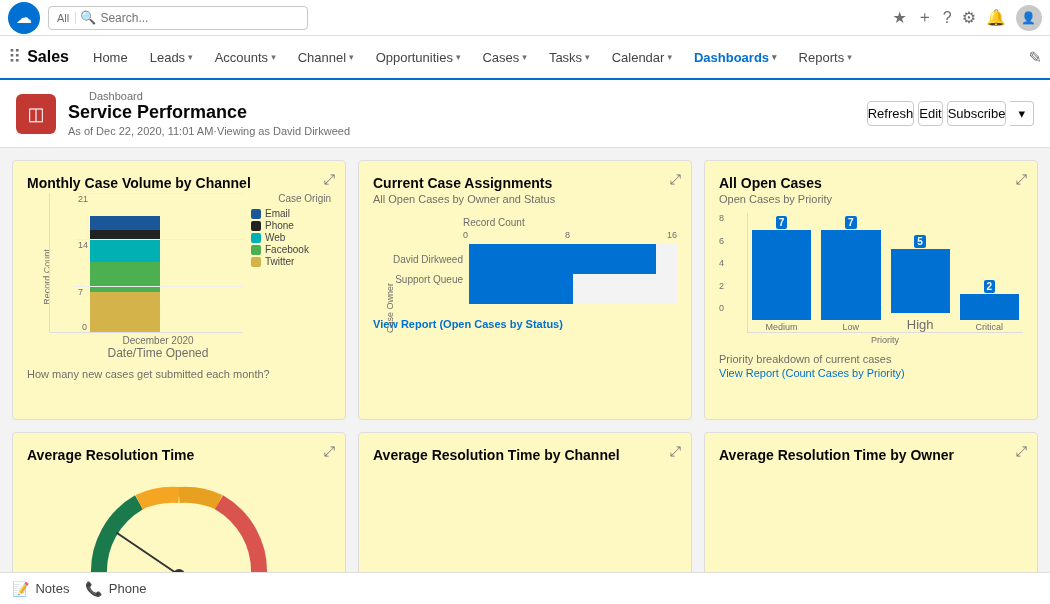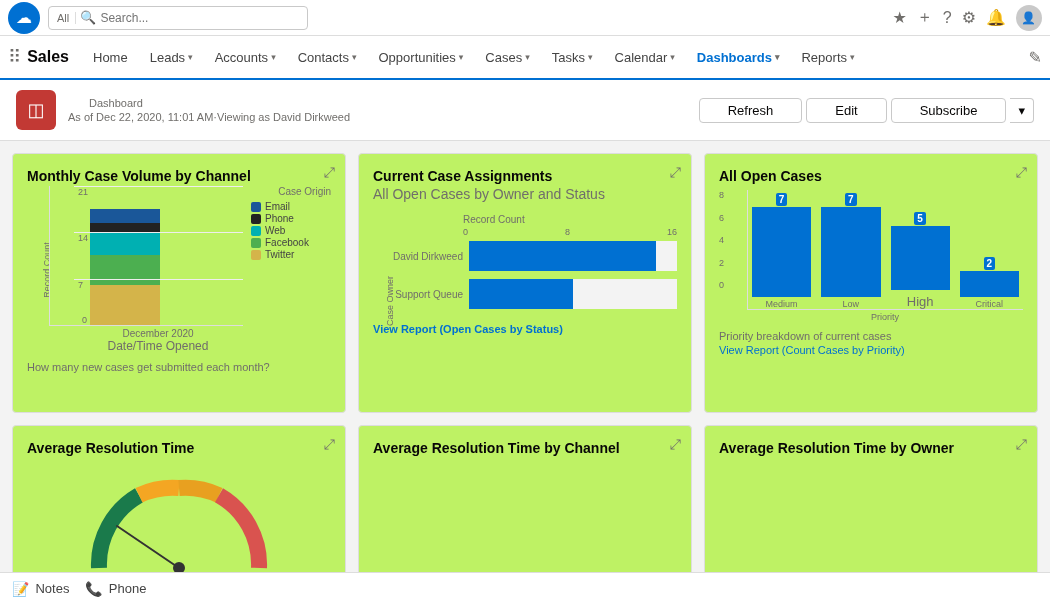--- a/index.html
+++ b/index.html
@@ -73,34 +73,34 @@
       width: 40px; height: 40px; background: #c23934; border-radius: 6px;
       display: flex; align-items: center; justify-content: center;
       color: white; font-size: 18px;
     }
     .dash-title-block { }
     .dash-subtitle { font-size: 11px; color: #706e6b; padding-left: 21px; }
     .dash-title { font-size: 18px; font-weight: 700; color: #080707; }
     .dash-meta { font-size: 11px; color: #706e6b; margin-top: 2px; }
     .dash-actions { display: flex; align-items: center; gap: 4px; }
     .btn {
-      padding: 4px 28px; border: 1px solid #c9c9c9; border-radius: 4px;
+      padding: 4px 0; border: 1px solid #c9c9c9; border-radius: 4px;
       background: #fff; font-size: 13px; cursor: pointer; color: #080707;
     }
     .btn-dropdown { padding: 4px 8px; border-left: none; border-radius: 0 4px 4px 0; }
 
     
     .dash-content { padding: 12px; display: grid; grid-template-columns: 1fr 1fr 1fr; gap: 12px; overflow: hidden; }
 
     .widget {
-      background: #bef264; border: 1px solid #ddd; border-radius: 4px;
+      background: #fef9c3; border: 1px solid #ddd; border-radius: 4px;
       padding: 14px; position: relative; min-height: 260px;
     }
     .widget-title { font-size: 14px; font-weight: 700; color: #080707; margin-bottom: 2px; }
-    .widget-subtitle { font-size: 14px; color: #706e6b; margin-bottom: 8px; }
+    .widget-subtitle { font-size: 11px; color: #706e6b; margin-bottom: 8px; }
     .widget-expand {
       position: absolute; top: 10px; right: 10px;
       color: #706e6b; font-size: 14px; cursor: pointer;
     }
     .widget-footer { margin-top: 8px; font-size: 11px; color: #706e6b; }
     .widget-link { color: #0070d2; text-decoration: none; font-size: 11px; cursor: pointer; }
     .legend-item { display: flex; align-items: center; gap: 4px; font-size: 10px; color: #444; margin-bottom: 1px; }
     .legend-dot { width: 10px; height: 10px; border-radius: 2px; flex-shrink: 0; }
 
     
@@ -145,21 +145,21 @@
   </div>
   <div class="nav-item">
     <span>Leads</span>
     <span class="nav-chevron">▾</span>
   </div>
   <div class="nav-item">
     <span>Accounts</span>
     <span class="nav-chevron">▾</span>
   </div>
   <div class="nav-item">
-    <span>Contacts</span>
+    <span>Channel</span>
     <span class="nav-chevron">▾</span>
   </div>
   <div class="nav-item">
     <span>Opportunities</span>
     <span class="nav-chevron">▾</span>
   </div>
   <div class="nav-item">
     <span>Cases</span>
     <span class="nav-chevron">▾</span>
   </div>
@@ -182,20 +182,21 @@
   <span class="nav-edit" style="margin-left:auto;cursor:pointer;">✎</span>
 </div>
 
 <div class="dash-header">
   <div class="dash-header-left">
     <div class="dash-icon">
       <span>◫</span>
     </div>
     <div class="dash-title-block">
       <div class="dash-subtitle">Dashboard</div>
+      <div class="dash-title">Service Performance</div>
       <div class="dash-meta">As of Dec 22, 2020, 11:01 AM·Viewing as David Dirkweed</div>
     </div>
   </div>
   <div class="dash-actions">
     <button class="btn">Refresh</button>
     <button class="btn">Edit</button>
     <button class="btn">Subscribe</button>
     <button class="btn btn-dropdown">▾</button>
   </div>
 </div>
@@ -273,43 +274,44 @@
       <div style="display:flex;padding-left:90px;margin-bottom:2px;">
         <span style="font-size:10px;color:#706e6b;">Record Count</span>
       </div>
 
       <div style="display:flex;justify-content:space-between;padding:0 0 0 90px;font-size:9px;color:#706e6b;margin-bottom:4px;">
         <span>0</span>
         <span>8</span>
         <span>16</span>
       </div>
 
-      <div style="display:flex;align-items:center;margin-bottom:8px;">
+      <div style="display:flex;align-items:center;">
         <span style="font-size:10px;color:#706e6b;width:90px;text-align:right;margin-right:6px;flex-shrink:0;">David Dirkweed</span>
         <div style="flex:1;background:#f3f3f3;height:30px;position:relative;">
           <div style="width:90%;height:100%;background:#0070d2;"></div>
         </div>
       </div>
 
       <div style="position:absolute;left:6px;top:55%;transform:rotate(-90deg);font-size:9px;color:#706e6b;white-space:nowrap;">Case Owner</div>
 
-      <div style="display:flex;align-items:center;">
+      <div style="display:flex;align-items:flex-start;">
         <span style="font-size:10px;color:#706e6b;width:90px;text-align:right;margin-right:6px;flex-shrink:0;">Support Queue</span>
         <div style="flex:1;background:#f3f3f3;height:30px;position:relative;">
           <div style="width:50%;height:100%;background:#0070d2;"></div>
         </div>
       </div>
     </div>
     <div style="margin-top:12px;font-weight:bold;">
       <a class="widget-link">View Report (Open Cases by Status)</a>
     </div>
   </div>
 
   <div class="widget">
     <div class="widget-title">All Open Cases</div>
+    <div class="widget-subtitle">Open Cases by Priority</div>
     <span class="widget-expand">⤢</span>
     <div style="display:flex;align-items:flex-end;position:relative;padding-left:28px;margin-top:6px;">
 
       <div style="position:absolute;left:0;top:0;bottom:20px;display:flex;flex-direction:column;justify-content:space-between;font-size:9px;color:#706e6b;">
         <span>8</span>
         <span>6</span>
         <span>4</span>
         <span>2</span>
         <span>0</span>
       </div>

